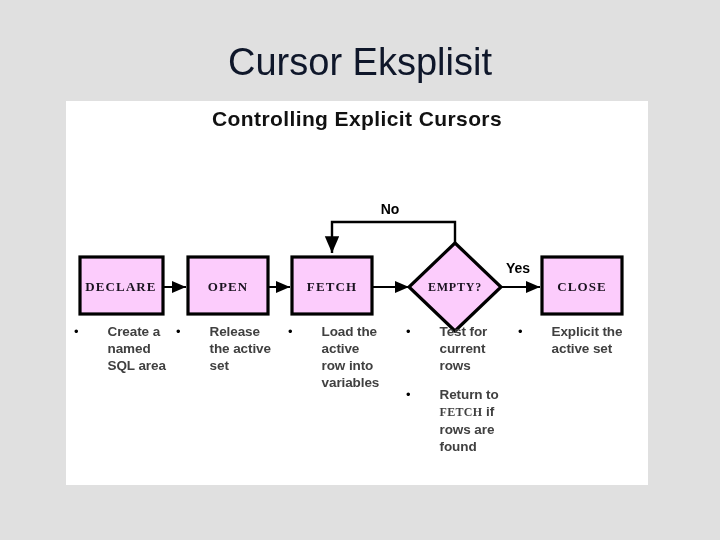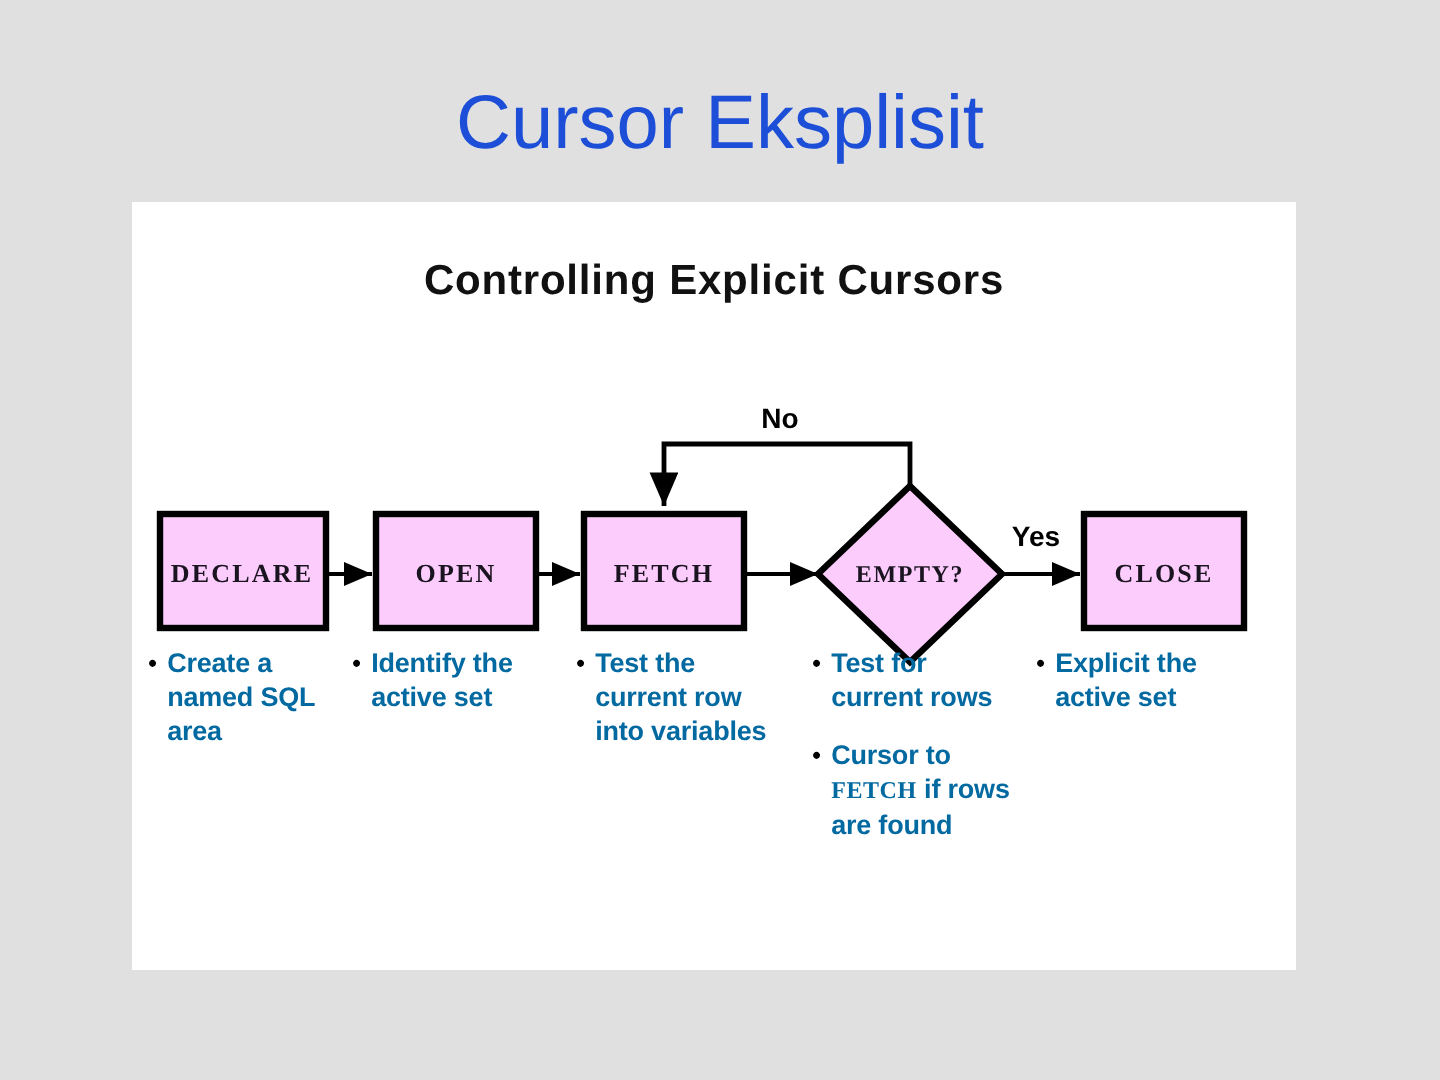--- a/index.html
+++ b/index.html
@@ -18,39 +18,39 @@
   
   #slide-title {
     position: absolute;
     left: 0;
     top: 40px;
     width: 720px;
     text-align: center;
     font-family: "Liberation Sans", sans-serif;
     font-size: 38px;
     font-weight: 400;
-    color: #1d4ed8;
+    color: #0f172a;
     letter-spacing: 0px;
     line-height: 44px;
   }
 
   
   #diagram-panel {
     position: absolute;
     left: 66px;
     top: 101px;
     width: 582px;
     height: 384px;
     background: #ffffff;
   }
 
   #diagram-heading {
     position: absolute;
     left: 0;
-    top: 28px;
+    top: 6px;
     width: 582px;
     text-align: center;
     font-family: "Liberation Sans", sans-serif;
     font-weight: bold;
     font-size: 21px;
     color: #111111;
     letter-spacing: 0.4px;
   }
 
   
@@ -103,22 +103,23 @@
     line-height: 17px;
     color: #000;
     margin-right: 5px;
     flex: 0 0 auto;
   }
   .bullet-text {
     font-family: "Liberation Sans", sans-serif;
     font-weight: bold;
     font-size: 13.5px;
     line-height: 17px;
-    color: #0369a1;
+    color: #404040;
     letter-spacing: -0.1px;
+    margin-left: 24px;
   }
   .sc {
     font-family: "Liberation Serif", serif;
     font-weight: bold;
     font-size: 12px;
     letter-spacing: 0.3px;
   }
 
   .col-declare { left: 8px;   width: 96px; }
   .col-open    { left: 110px; width: 100px; }
@@ -189,39 +190,39 @@
     <div class="bullet-col col-declare">
       <div class="bullet-item">
         <span class="bullet-dot">•</span>
         <span class="bullet-text">Create a named SQL area</span>
       </div>
     </div>
 
     <div class="bullet-col col-open">
       <div class="bullet-item">
         <span class="bullet-dot">•</span>
-        <span class="bullet-text">Identify the active set</span>
+        <span class="bullet-text">Release the active set</span>
       </div>
     </div>
 
     <div class="bullet-col col-fetch">
       <div class="bullet-item">
         <span class="bullet-dot">•</span>
-        <span class="bullet-text">Test the current row into variables</span>
+        <span class="bullet-text">Load the active row into variables</span>
       </div>
     </div>
 
     <div class="bullet-col col-empty">
       <div class="bullet-item">
         <span class="bullet-dot">•</span>
         <span class="bullet-text">Test for current rows</span>
       </div>
       <div class="bullet-item">
         <span class="bullet-dot">•</span>
-        <span class="bullet-text"><span>Cursor to </span><span class="sc">FETCH</span><span> if rows are found</span></span>
+        <span class="bullet-text"><span>Return to </span><span class="sc">FETCH</span><span> if rows are found</span></span>
       </div>
     </div>
 
     <div class="bullet-col col-close">
       <div class="bullet-item">
         <span class="bullet-dot">•</span>
         <span class="bullet-text">Explicit the active set</span>
       </div>
     </div>
 

